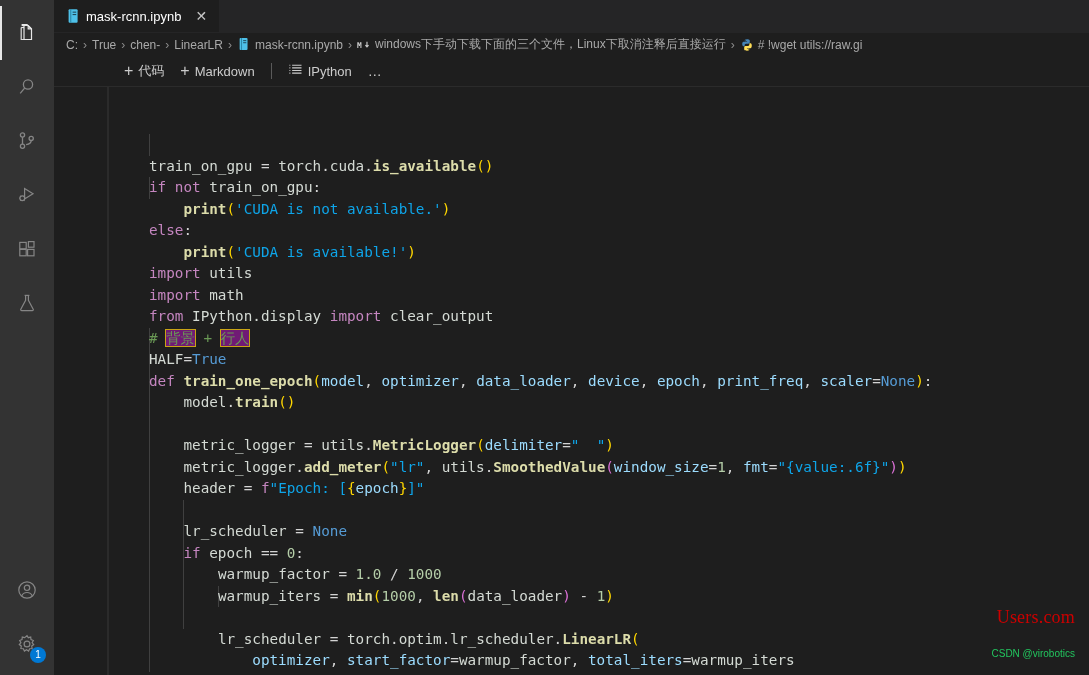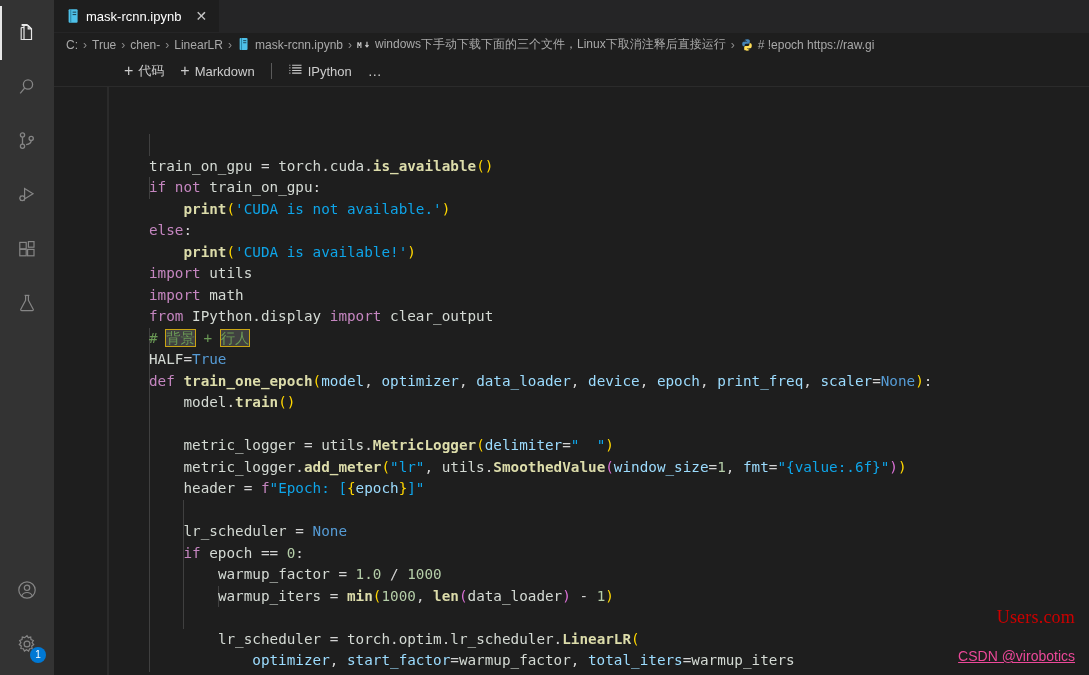--- a/index.html
+++ b/index.html
@@ -224,44 +224,43 @@
   .var  { color: #9CDCFE; }   
   .str  { color: #0ea5e9; }   
   .num  { color: #B5CEA8; }   
   .blt  { color: #569CD6; }   
   .plain{ color: #d4dad4; }
   .op   { color: #d4d4d4; }
   .com  { color: #6A9955; }   
   .p1   { color: #FFD700; }   
   .p2   { color: #DA70D6; }   
   .uni {
-    background: #404040;
+    background: #701a75;
     outline: 1px solid #c8a415;
     color: #6A9955;
     margin-top: 29px;
   }
 
   
   .wm-red {
     position: absolute;
     right: 14px;
     top: 607px;
     color: #cc0000;
     font-family: "Liberation Serif", "DejaVu Serif", serif;
     font-size: 18px;
     letter-spacing: 0.2px;
   }
   .wm-gray {
     position: absolute;
     right: 14px;
     top: 648px;
-    color: #ec4899;
+    color: #22c55e;
     font-family: "Liberation Sans", sans-serif;
-    font-size: 14px;
-    text-decoration: underline;
+    font-size: 10px;
   }
 </style>
 </head>
 <body>
 
 <div id="app">
 
   <div class="activitybar">
     <div class="ab-top">
 
@@ -416,21 +415,21 @@
       </span>
       <span class="bc-sep">›</span>
 
       <span class="bc-item">
         <span class="bc-py-icon">
           <svg width="14" height="14" viewBox="0 0 16 16" fill="none">
             <path d="M8 1.5c-2.6 0-2.5 1.1-2.5 1.1v1.2h2.6v.4H4.4S2.5 4 2.5 6.8 4.2 9.5 4.2 9.5h1.1V8.2s-.06-1.7 1.7-1.7h2.6s1.6.03 1.6-1.55V3.1S11.4 1.5 8 1.5zM6.5 2.4c.26 0 .47.21.47.47s-.21.47-.47.47-.47-.21-.47-.47.21-.47.47-.47z" fill="#4584b6"></path>
             <path d="M8 14.5c2.6 0 2.5-1.1 2.5-1.1v-1.2H7.9v-.4h3.7s1.9-.2 1.9-3-1.7-2.7-1.7-2.7h-1.1v1.3s.06 1.7-1.7 1.7H6.4s-1.6-.03-1.6 1.55v2.25S4.6 14.5 8 14.5zm1.5-.9a.47.47 0 1 1 0-.94.47.47 0 0 1 0 .94z" fill="#ffde57"></path>
           </svg>
         </span>
-        <span># !epoch https://raw.gi</span>
+        <span># !wget utils://raw.gi</span>
       </span>
 
     </div>
 
     <div class="nbtoolbar">
       <span class="tb-btn">
         <span class="tb-plus">+</span>
         <span>代码</span>
       </span>
       <span class="tb-btn">

